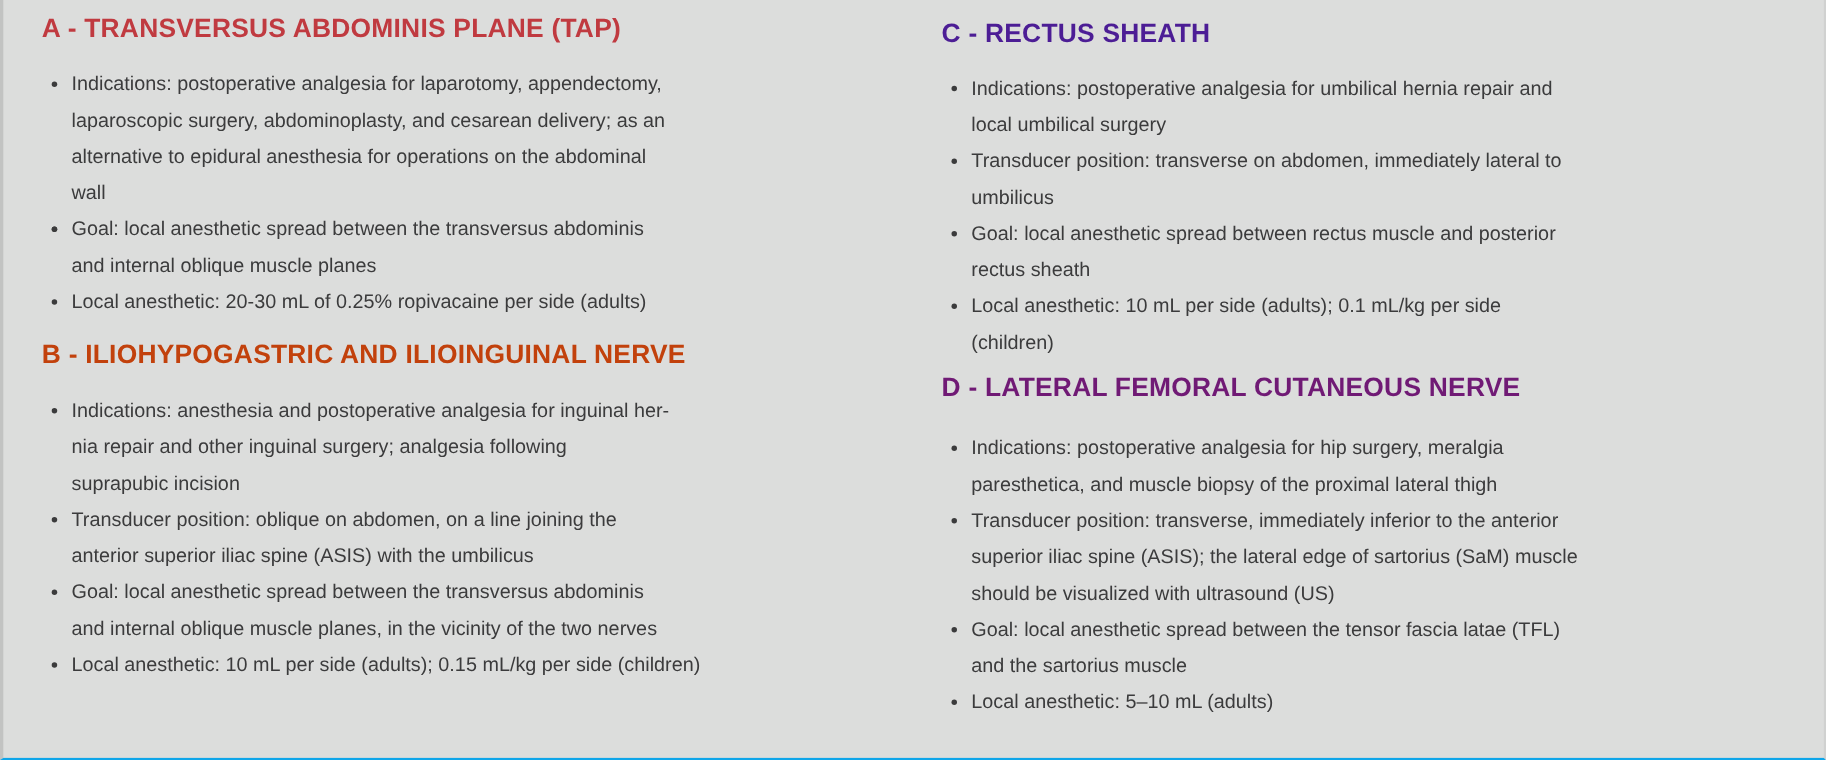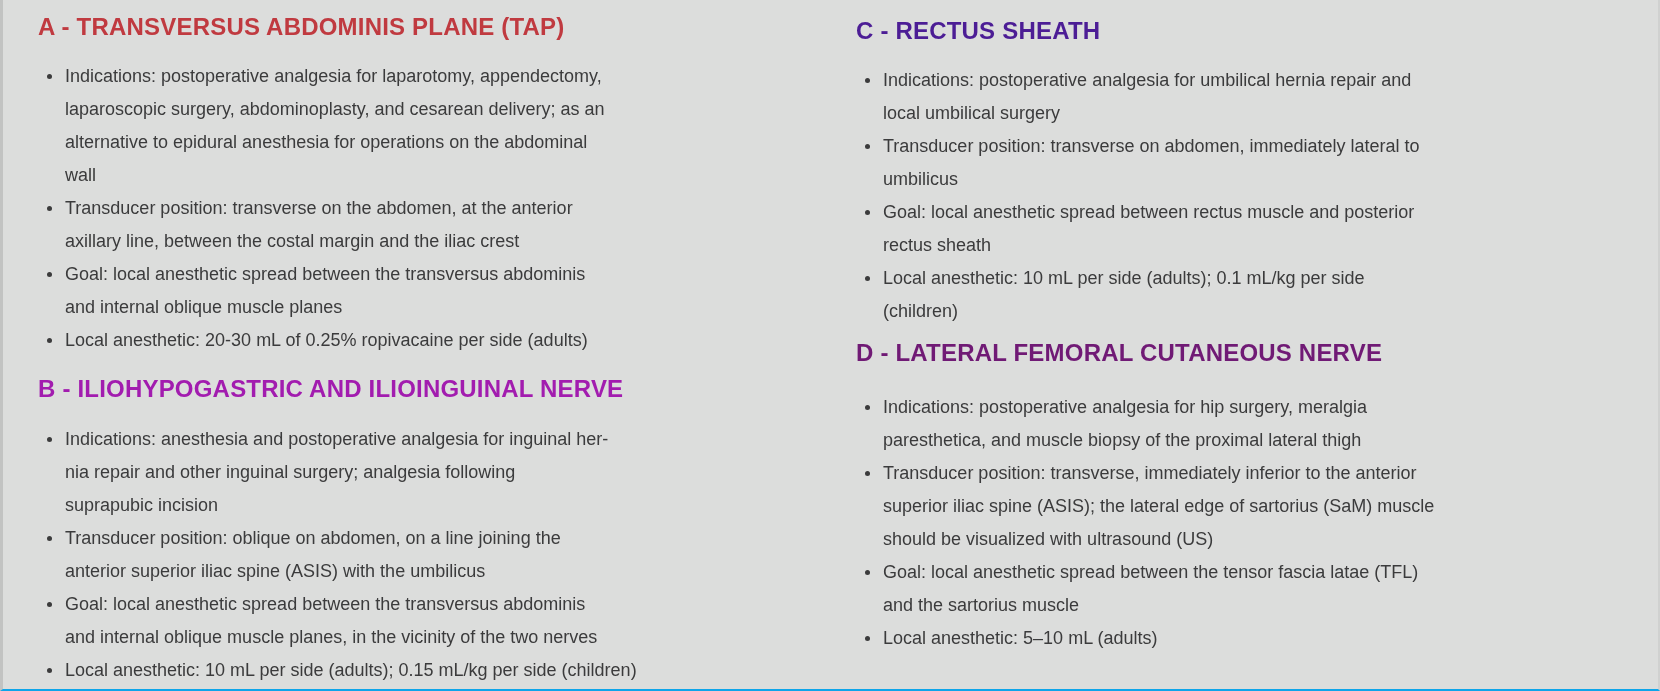--- a/index.html
+++ b/index.html
@@ -58,29 +58,28 @@
 <div class="panel">
 
   <div class="col col-left">
 
     <div class="section">
       <h2 class="section-title" style="color: rgb(192, 58, 64);">A - TRANSVERSUS ABDOMINIS PLANE (TAP)</h2>
       <div class="bullet" style="color: rgb(59, 59, 60);"><span class="dot" style="background: rgb(59, 59, 60);"></span><span>Indications: postoperative analgesia for laparotomy, appendectomy,
 laparoscopic surgery, abdominoplasty, and cesarean delivery; as an
 alternative to epidural anesthesia for operations on the abdominal
 wall</span></div>
-      <div class="bullet" style="color: rgb(59, 59, 60);"><span class="dot" style="background: rgb(59, 59, 60);"></span><span>Transducer position: transverse on the abdomen, at the anterior
-axillary line, between the costal margin and the iliac crest</span></div>
+      <div class="bullet" style="color: rgb(59, 59, 60);"><span class="dot" style="background: rgb(59, 59, 60);"></span></div>
       <div class="bullet" style="color: rgb(59, 59, 60);"><span class="dot" style="background: rgb(59, 59, 60);"></span><span>Goal: local anesthetic spread between the transversus abdominis
 and internal oblique muscle planes</span></div>
       <div class="bullet" style="color: rgb(59, 59, 60);"><span class="dot" style="background: rgb(59, 59, 60);"></span><span>Local anesthetic: 20-30 mL of 0.25% ropivacaine per side (adults)</span></div>
     </div>
 
     <div class="section">
-      <h2 class="section-title" style="color: #a21caf;">B - ILIOHYPOGASTRIC AND ILIOINGUINAL NERVE</h2>
+      <h2 class="section-title" style="color: #c2410c;">B - ILIOHYPOGASTRIC AND ILIOINGUINAL NERVE</h2>
       <div class="bullet" style="color: rgb(59, 59, 60);"><span class="dot" style="background: rgb(59, 59, 60);"></span><span>Indications: anesthesia and postoperative analgesia for inguinal her-
 nia repair and other inguinal surgery; analgesia following
 suprapubic incision</span></div>
       <div class="bullet" style="color: rgb(59, 59, 60);"><span class="dot" style="background: rgb(59, 59, 60);"></span><span>Transducer position: oblique on abdomen, on a line joining the
 anterior superior iliac spine (ASIS) with the umbilicus</span></div>
       <div class="bullet" style="color: rgb(59, 59, 60);"><span class="dot" style="background: rgb(59, 59, 60);"></span><span>Goal: local anesthetic spread between the transversus abdominis
 and internal oblique muscle planes, in the vicinity of the two nerves</span></div>
       <div class="bullet" style="color: rgb(59, 59, 60);"><span class="dot" style="background: rgb(59, 59, 60);"></span><span>Local anesthetic: 10 mL per side (adults); 0.15 mL/kg per side (children)</span></div>
     </div>
 

